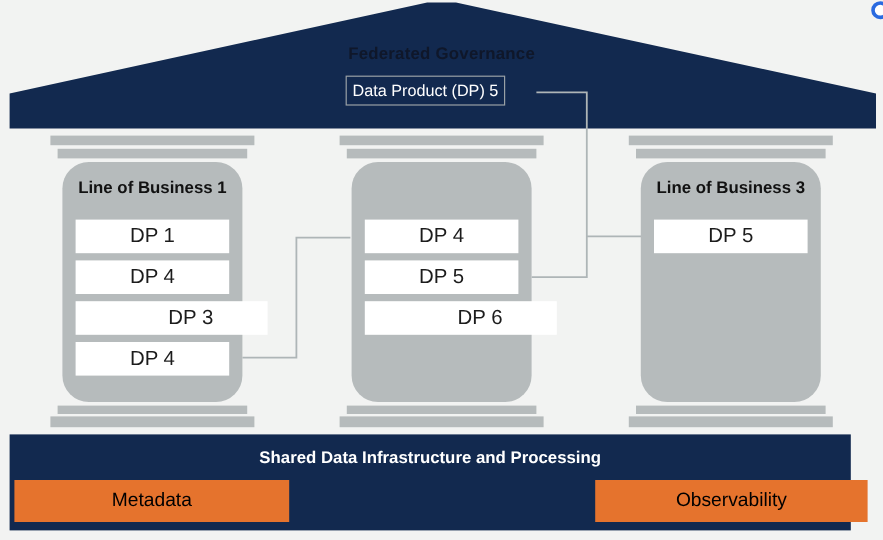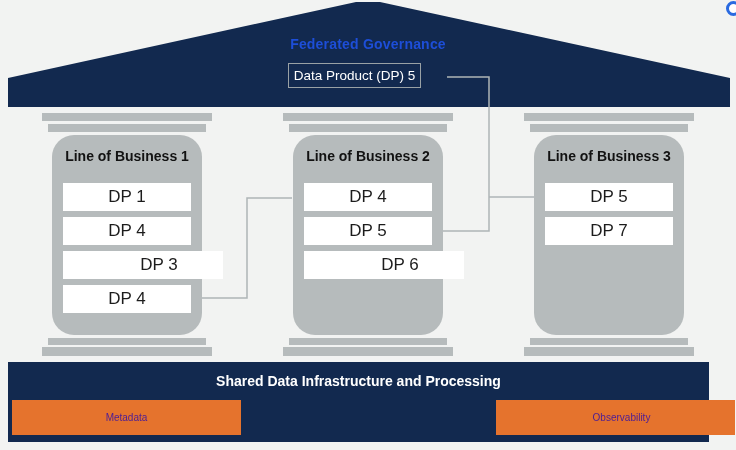--- a/index.html
+++ b/index.html
@@ -3,21 +3,21 @@
 <meta charset="utf-8">
 <style>
   html,body { margin:0; padding:0; background:#f2f3f2; }
   .stage {
     position:relative; width:736px; height:450px; overflow:hidden;
     background:#f2f3f2; font-family:"Liberation Sans", sans-serif;
   }
   .layer { position:absolute; left:0; top:0; }
   .roof-title {
     position:absolute; top:36px; left:0; width:736px; text-align:center;
-    color:#1d4ed8; font-weight:bold; font-size:14px; letter-spacing:0.2px;
+    color:#0f172a; font-weight:bold; font-size:14px; letter-spacing:0.2px;
   }
   .roof-box {
     position:absolute; left:288px; top:63px; width:133px; height:25px;
     background:#12294f; border:1.5px solid #99a1a5; box-sizing:border-box;
     display:flex; align-items:center; justify-content:center;
     color:#ffffff; font-size:13.5px;
   }
   .cap, .base { position:absolute; background:#b6bbbc; }
   .pillar-body { position:absolute; width:150px; height:200px; background:#b6bbbc;border-radius:22px; }
   .pillar-title {
@@ -34,25 +34,25 @@
     position:absolute; left:8px; top:362px; width:701px; height:80px;
     background:#12294f;
   }
   .foundation-title {
     position:absolute; top:11px; left:0; right:0; text-align:center;
     color:#ffffff; font-weight:bold; font-size:14px;
   }
   .service-box {
     position:absolute; top:38px; height:35px; background:#e5732d;
     display:flex; align-items:center; justify-content:center;
-    font-size:10px; color:#4c1d95;
+    font-size:16px; color:#000000;
   }
   .svc-1 { left:4px;   width:229px; }
   .svc-2 { left:245px; width:231px; }
-  .svc-3 { left:488px; width:227px;padding-left:12px; }
+  .svc-3 { left:488px; width:227px; }
   .zoom-icon {
     position:absolute; top:1px; right:-5px; width:9px; height:9px;
     border:3px solid #2a6ae0; border-radius:50%; background:#ffffff;
     cursor:pointer;
   }
 </style>
 </head>
 <body>
 
 <div class="stage">
@@ -75,34 +75,32 @@
     <div class="dp-box dp-r2">DP 4</div>
     <div class="dp-box dp-r3">DP 3</div>
     <div class="dp-box dp-r4">DP 4</div>
   </div>
   <div class="base" style="left:48px;top:338px;width:158px;height:7px"></div>
   <div class="base" style="left:42px;top:347px;width:170px;height:9px"></div>
 
   <div class="cap" style="left:283px;top:113px;width:170px;height:8px"></div>
   <div class="cap" style="left:289px;top:124px;width:158px;height:8px"></div>
   <div class="pillar-body" style="left:293px;top:135px">
-    <div class="pillar-title">Line of Business 2</div>
     <div class="dp-box dp-r1">DP 4</div>
     <div class="dp-box dp-r2">DP 5</div>
     <div class="dp-box dp-r3">DP 6</div>
   </div>
   <div class="base" style="left:289px;top:338px;width:158px;height:7px"></div>
   <div class="base" style="left:283px;top:347px;width:170px;height:9px"></div>
 
   <div class="cap" style="left:524px;top:113px;width:170px;height:8px"></div>
   <div class="cap" style="left:530px;top:124px;width:158px;height:8px"></div>
   <div class="pillar-body" style="left:534px;top:135px">
     <div class="pillar-title">Line of Business 3</div>
     <div class="dp-box dp-r1">DP 5</div>
-    <div class="dp-box dp-r2">DP 7</div>
   </div>
   <div class="base" style="left:530px;top:338px;width:158px;height:7px"></div>
   <div class="base" style="left:524px;top:347px;width:170px;height:9px"></div>
 
   <div class="foundation">
     <div class="foundation-title">Shared Data Infrastructure and Processing</div>
     <div class="service-box svc-1">Metadata</div>
     <div class="service-box svc-3">Observability</div>
   </div>
 

